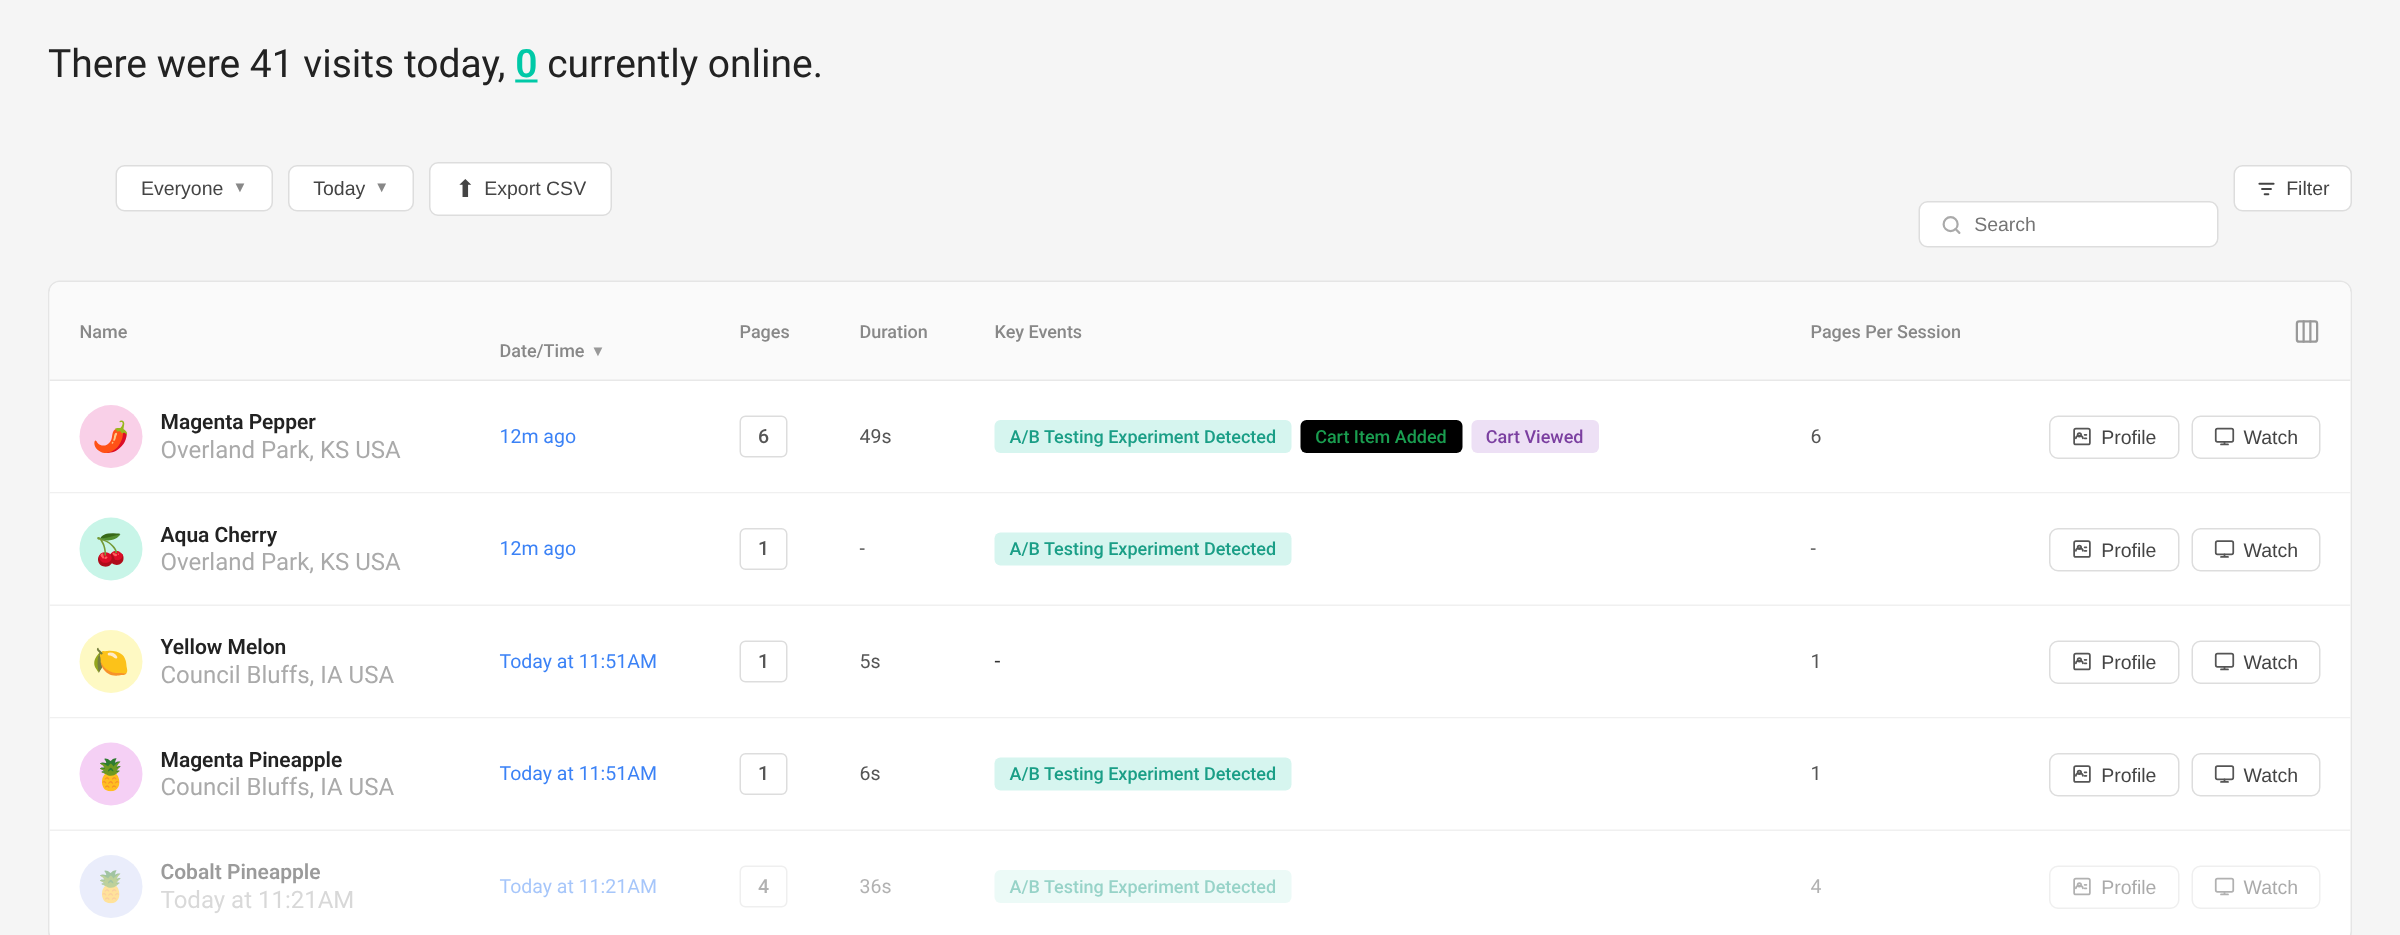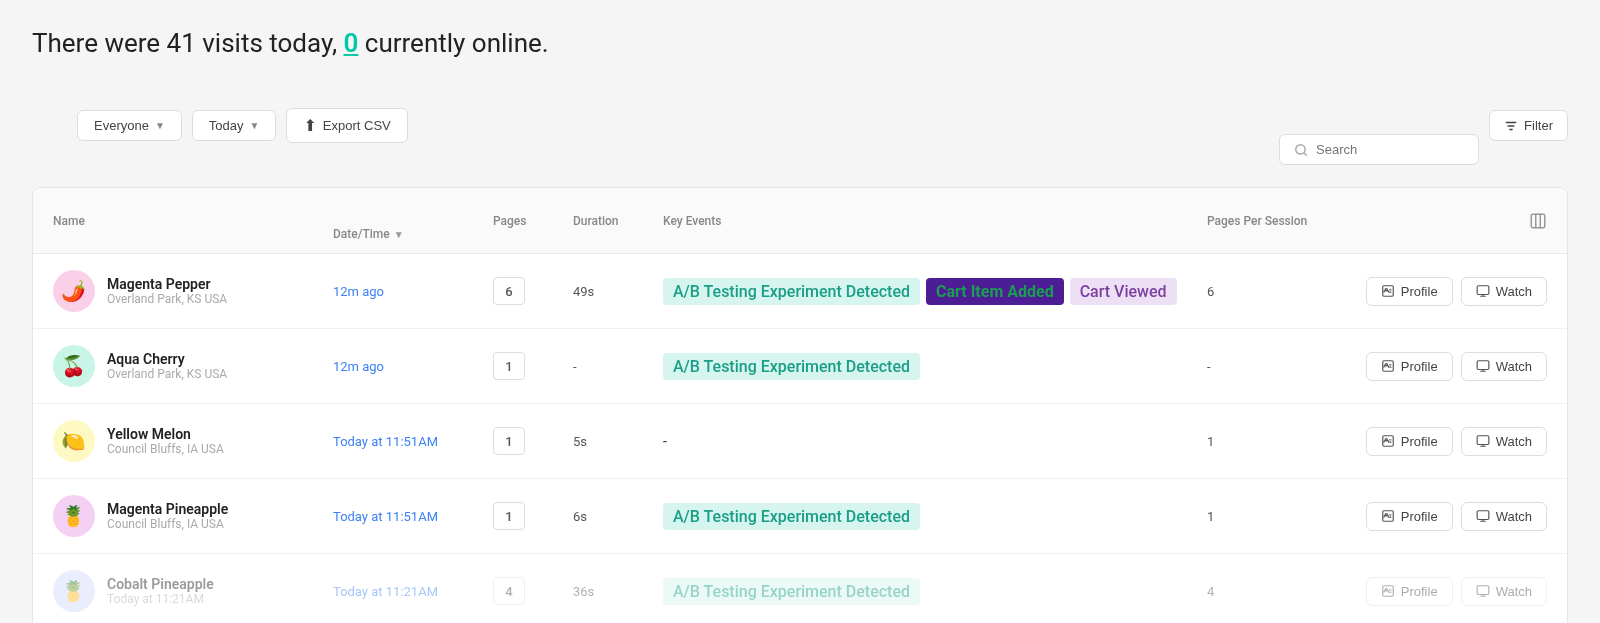--- a/index.html
+++ b/index.html
@@ -132,21 +132,21 @@
     .avatar-aqua-cherry { background: #c8f5e8; }
     .avatar-yellow-melon { background: #fef9c3; }
     .avatar-magenta-pineapple { background: #f5d0f5; }
     .avatar-cobalt-pineapple { background: #d0d8f5; }
     .user-details .name {
       font-weight: 600;
       font-size: 14px;
       color: #222;
     }
     .user-details .location {
-      font-size: 12px;
+      font-size: 16px;
       color: #aaa;
     }
     .datetime { font-size: 13px; color: #3b82f6; }
     .pages-badge {
       display: inline-flex;
       align-items: center;
       justify-content: center;
       width: 32px;
       height: 28px;
       border: 1px solid #ddd;
@@ -154,25 +154,25 @@
       font-size: 13px;
       font-weight: 500;
       color: #555;
       background: #fff;
     }
     .duration { font-size: 13px; color: #555; }
     .key-events { display: flex; flex-wrap: wrap; gap: 6px; align-items: center; }
     .badge {
       padding: 4px 10px;
       border-radius: 4px;
-      font-size: 16px;
+      font-size: 12px;
       font-weight: 500;
     }
     .badge-teal { background: #d6f5ef; color: #1a9e86; }
-    .badge-green { background: #4c1d95; color: #1a9e50; font-weight: bold; }
+    .badge-green { background: #000000; color: #1a9e50; }
     .badge-purple { background: #ede0f5; color: #7b3fa0; }
     .pages-per-session { font-size: 13px; color: #555; }
     .actions {
       display: flex;
       gap: 8px;
       justify-content: flex-end;
     }
     .action-btn {
       display: flex;
       align-items: center;

